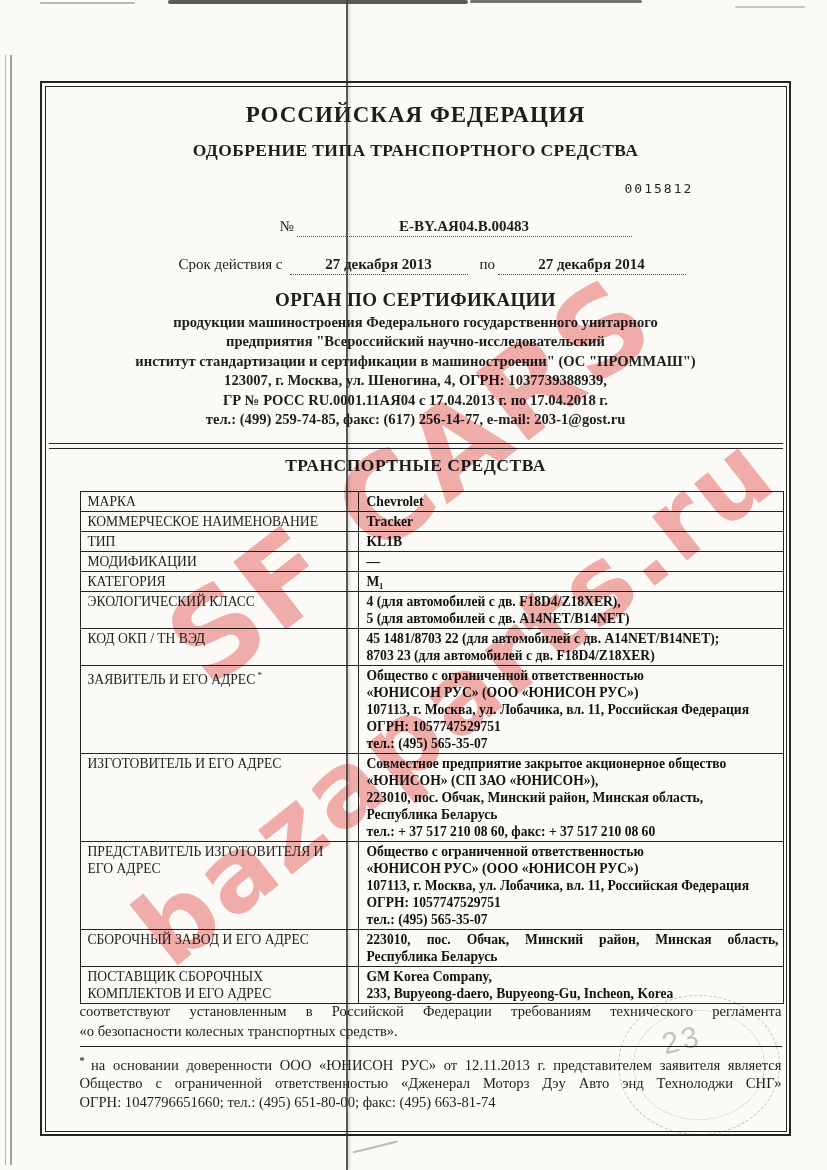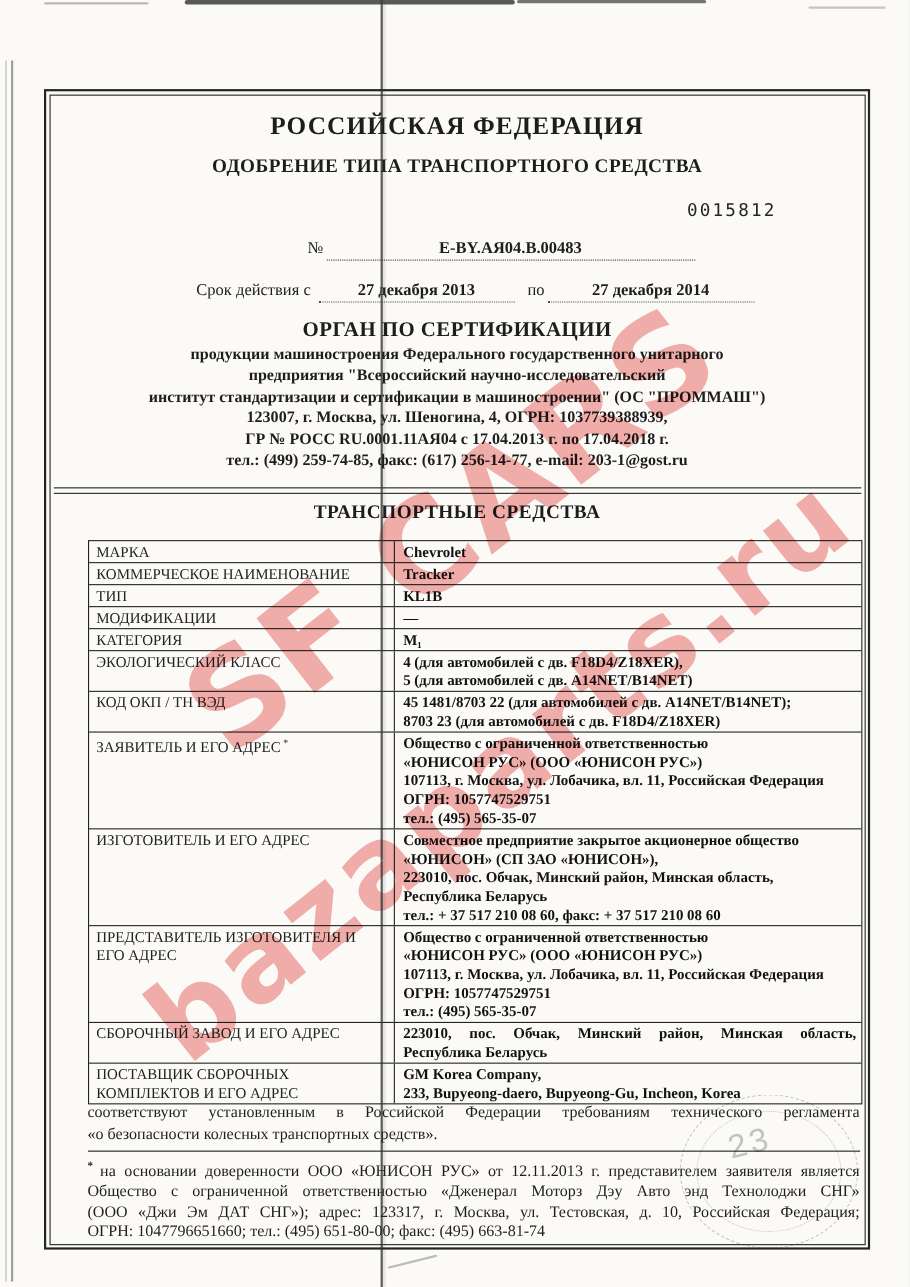--- a/index.html
+++ b/index.html
@@ -27,21 +27,21 @@
   
   .frame { position:absolute; left:40px; top:81px; width:747px; height:1051px;
     border:2.6px solid #242424; z-index:10; }
   .frame-inner { position:absolute; inset:2.5px; border:1.3px solid #242424; }
   .content { position:absolute; inset:4px; }
 
   .center { text-align:center; width:100%; position:absolute; }
   .country-title { top:11px; font-size:23px; font-weight:bold; letter-spacing:1px; }
   .doc-title { top:49px; font-size:17.5px; font-weight:bold; letter-spacing:.4px; }
   .serial { position:absolute; top:90px; left:575px; font-family:"DejaVu Sans Mono",monospace;
-    font-size:16px; letter-spacing:2px; color:#242424; }
+    font-size:13px; letter-spacing:2px; color:#242424; }
 
   .number-row,.validity-row { position:absolute; width:100%; height:22px; font-size:15px; }
   .number-row { top:127px; }
   .validity-row { top:165px; }
   .inline-abs { position:absolute; white-space:nowrap; }
   .blank {
     border-bottom:1.6px dotted #4c4c4c; text-align:center;
     font-weight:bold; padding-bottom:1px;
   }
   .num-label { left:230px; }
@@ -280,20 +280,19 @@
 
         <div class="compliance">
           <div class="jline">соответствуют установленным в Российской Федерации требованиям технического регламента</div>
           <div class="lline">«о безопасности колесных транспортных средств».</div>
         </div>
 
         <div class="foot-sep"></div>
         <div class="footnote">
             <div class="jline"><sup>* </sup>на основании доверенности ООО «ЮНИСОН РУС» от 12.11.2013 г. представителем заявителя является</div>
             <div class="jline">Общество с ограниченной ответственностью «Дженерал Моторз Дэу Авто энд Технолоджи СНГ»</div>
-            <div class="jline">(ООО «Джи Эм ДАТ СНГ»); адрес: 123317, г. Москва, ул. Тестовская, д. 10, Российская Федерация;</div>
             <div>ОГРН: 1047796651660; тел.: (495) 651-80-00; факс: (495) 663-81-74</div>
           </div>
 
       </div>
     </div>
   </div>
 </div>
 
 </body></html>

